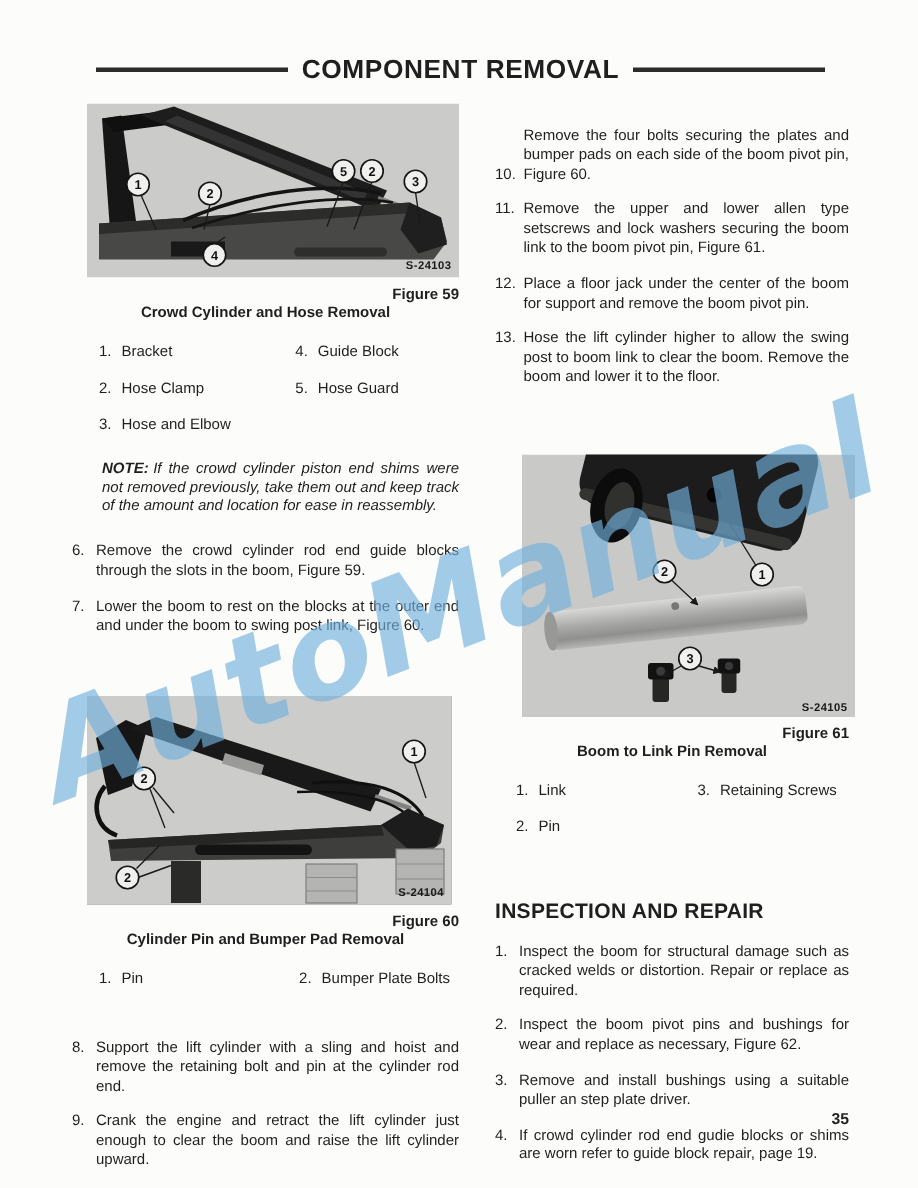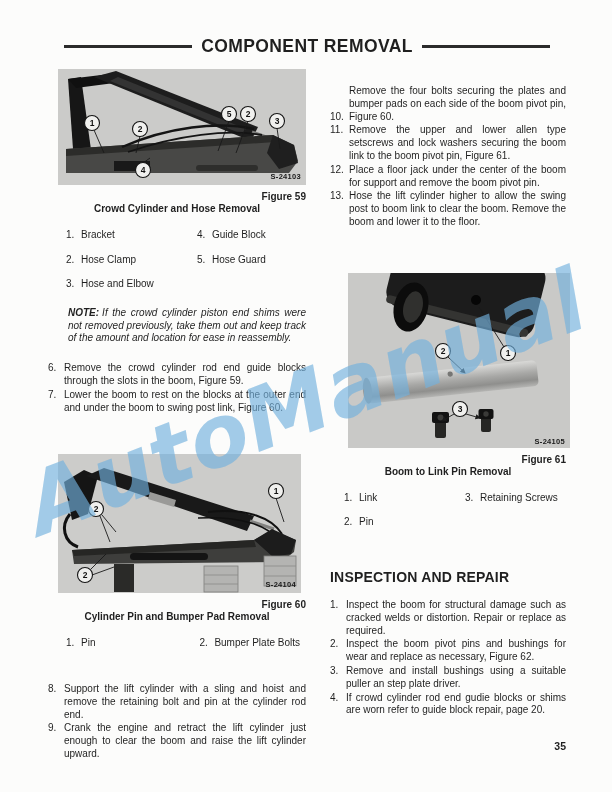--- a/index.html
+++ b/index.html
@@ -27,21 +27,21 @@
   .legend{display:flex; padding:2px 2px 0 18px; font-size:10px; line-height:12.6px;}
   .legend .lcol{display:flex; flex-direction:column;}
   .legend .lcol.a{flex:1 1 55%;}
   .legend .lcol.b{flex:1 1 45%;}
   .litem{white-space:nowrap;margin-top:12px;}
   .litem .ln{display:inline-block; width:15px;}
   
   .note{margin:16px 0 0 20px; font-size:10px; line-height:12.8px; font-style:italic; text-align:justify;}
   .note b{margin-right:3px;}
   
-  .step{display:flex; margin-top:1px; font-size:10px; line-height:12.8px;}
+  .step{display:flex; margin-top:11px; font-size:10px; line-height:12.8px;}
   .step .sn{flex:0 0 16px;}
   .col-right .step .sn{flex:0 0 19px;}
   .step .st{flex:1; text-align:justify;}
   .gap-lg{margin-top:17px;}
   .gap-xl{margin-top:33px;}
   .insp-head{margin:40px 0 0 0; font-size:14px; font-weight:bold; letter-spacing:.2px;}
   .insp .step .sn{flex:0 0 16px;}
   
   .pageno{position:absolute; right:46px; bottom:40px; font-size:10.5px; font-weight:bold;}
   
@@ -303,21 +303,21 @@
       <div class="step">
         <span class="sn">2.</span>
         <span class="st">Inspect the boom pivot pins and bushings for wear and replace as necessary, Figure 62.</span>
       </div>
       <div class="step">
         <span class="sn">3.</span>
         <span class="st">Remove and install bushings using a suitable puller an step plate driver.</span>
       </div>
       <div class="step">
         <span class="sn">4.</span>
-        <span class="st">If crowd cylinder rod end gudie blocks or shims are worn refer to guide block repair, page 20.</span>
+        <span class="st">If crowd cylinder rod end gudie blocks or shims are worn refer to guide block repair, page 19.</span>
       </div>
     </div>
   </div>
 
   <div class="pageno">35</div>
 
   <div class="watermark">AutoManual</div>
 </div>
 
 </body></html>

